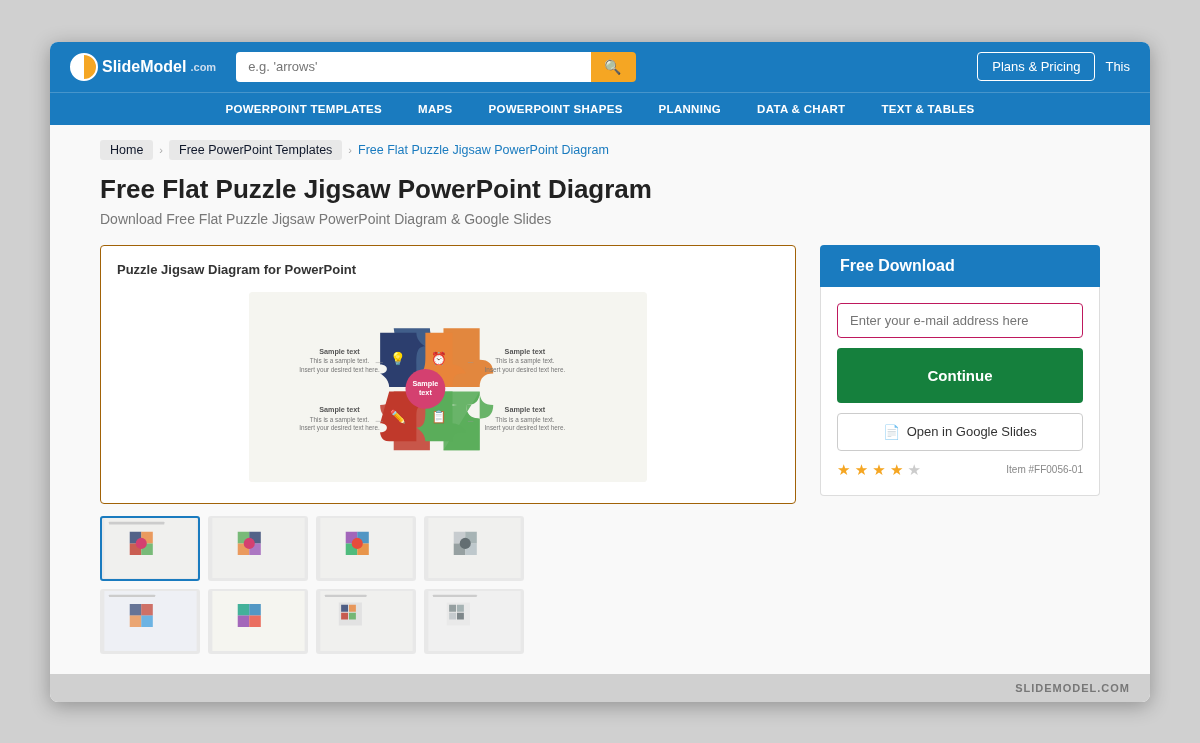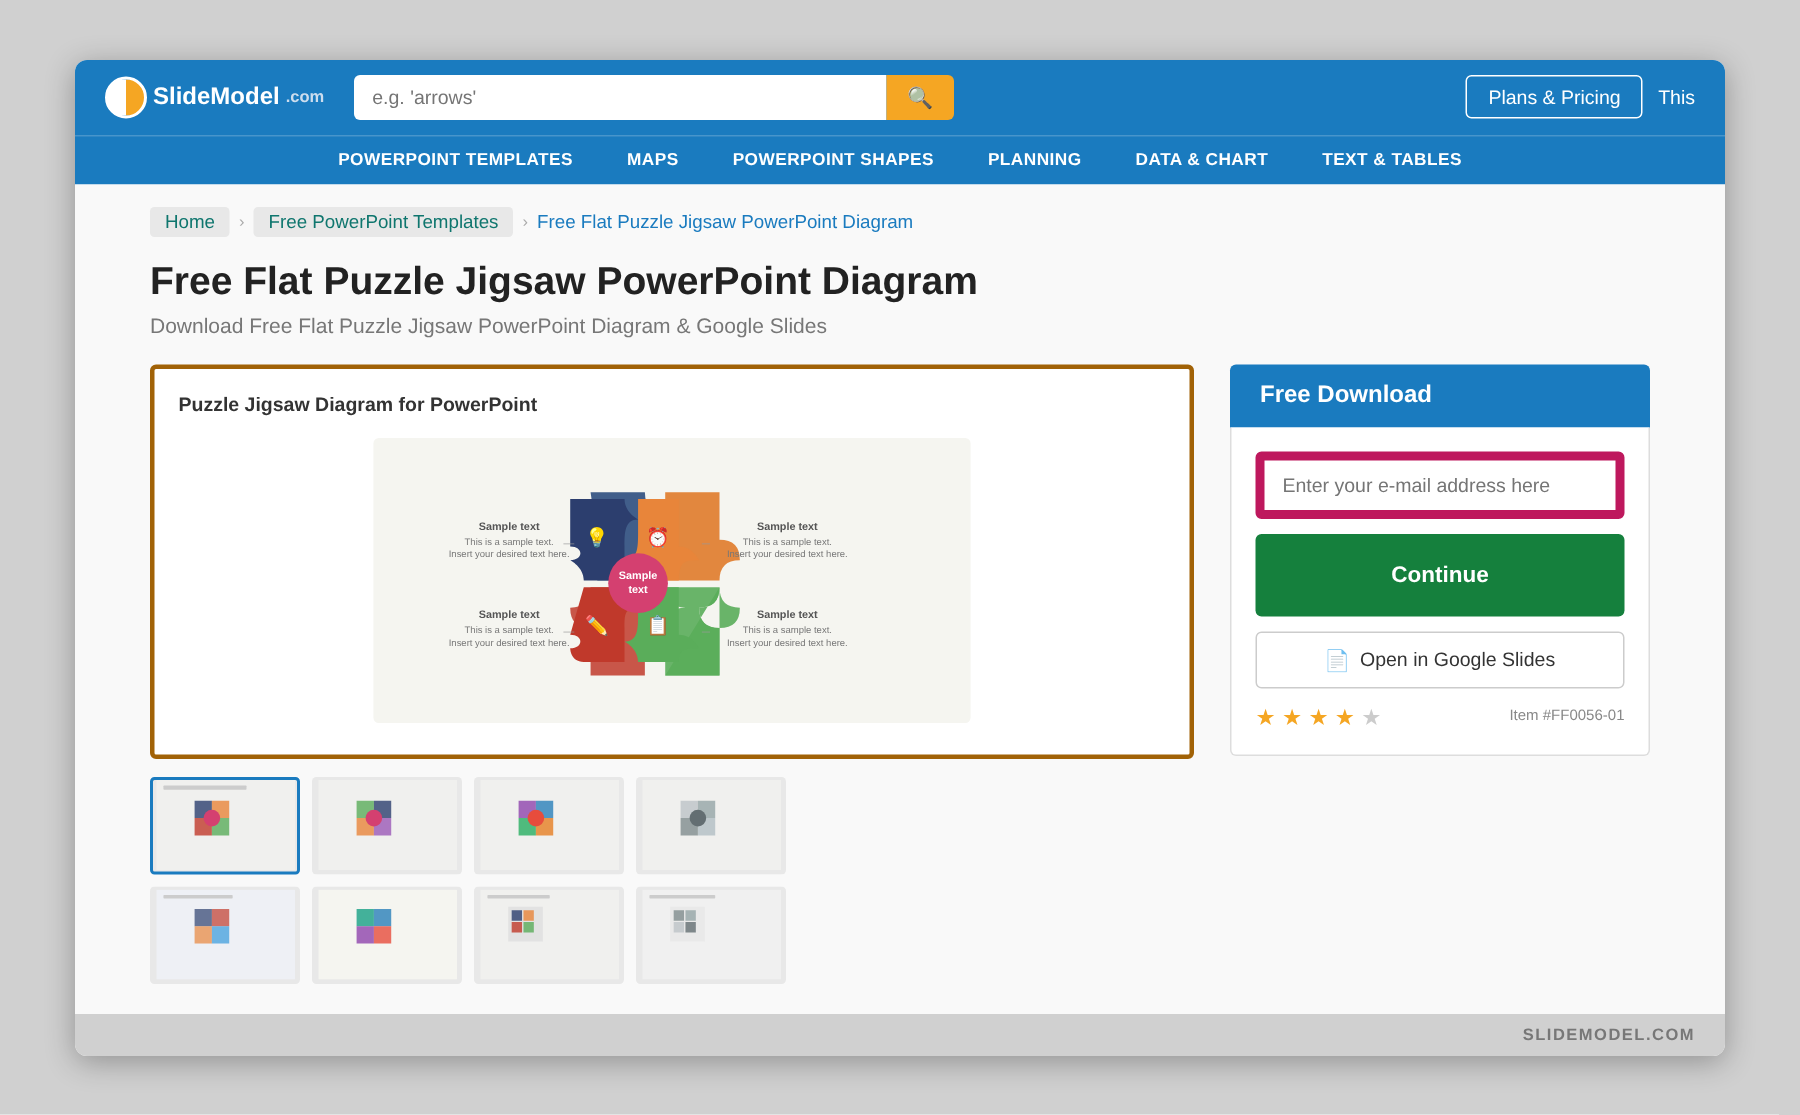--- a/index.html
+++ b/index.html
@@ -122,21 +122,21 @@
     }
     
     .breadcrumb {
       display: flex;
       align-items: center;
       gap: 6px;
       margin-bottom: 14px;
       font-size: 12.5px;
     }
     .breadcrumb-item {
-      color: #0f766e;
+      color: #0f172a;
       background: #e8e8e8;
       padding: 3px 10px;
       border-radius: 3px;
     }
     .breadcrumb-sep {
       color: #aaa;
       font-size: 11px;
     }
     .breadcrumb-current {
       color: #1a7bbf;
@@ -159,21 +159,21 @@
       display: flex;
       gap: 24px;
       align-items: flex-start;
     }
     
     .preview-section {
       flex: 1;
     }
     .preview-box {
       background: #fff;
-      border: 3px solid #a16207;
+      border: 1px solid #a16207;
       border-radius: 4px;
       padding: 16px;
       margin-bottom: 12px;
     }
     .preview-title {
       font-size: 13px;
       font-weight: bold;
       color: #333;
       margin-bottom: 10px;
     }
@@ -235,21 +235,21 @@
     .download-body {
       background: #fff;
       border: 1px solid #ddd;
       border-top: none;
       border-radius: 0 0 4px 4px;
       padding: 16px;
     }
     .email-input {
       width: 100%;
       padding: 9px 12px;
-      border: 6px solid #be185d;
+      border: 1px solid #be185d;
       border-radius: 4px;
       font-size: 13px;
       color: #a16207;
       margin-bottom: 10px;
       outline: none;
     }
     .continue-btn {
       width: 100%;
       background: #15803d;
       color: #fff;

